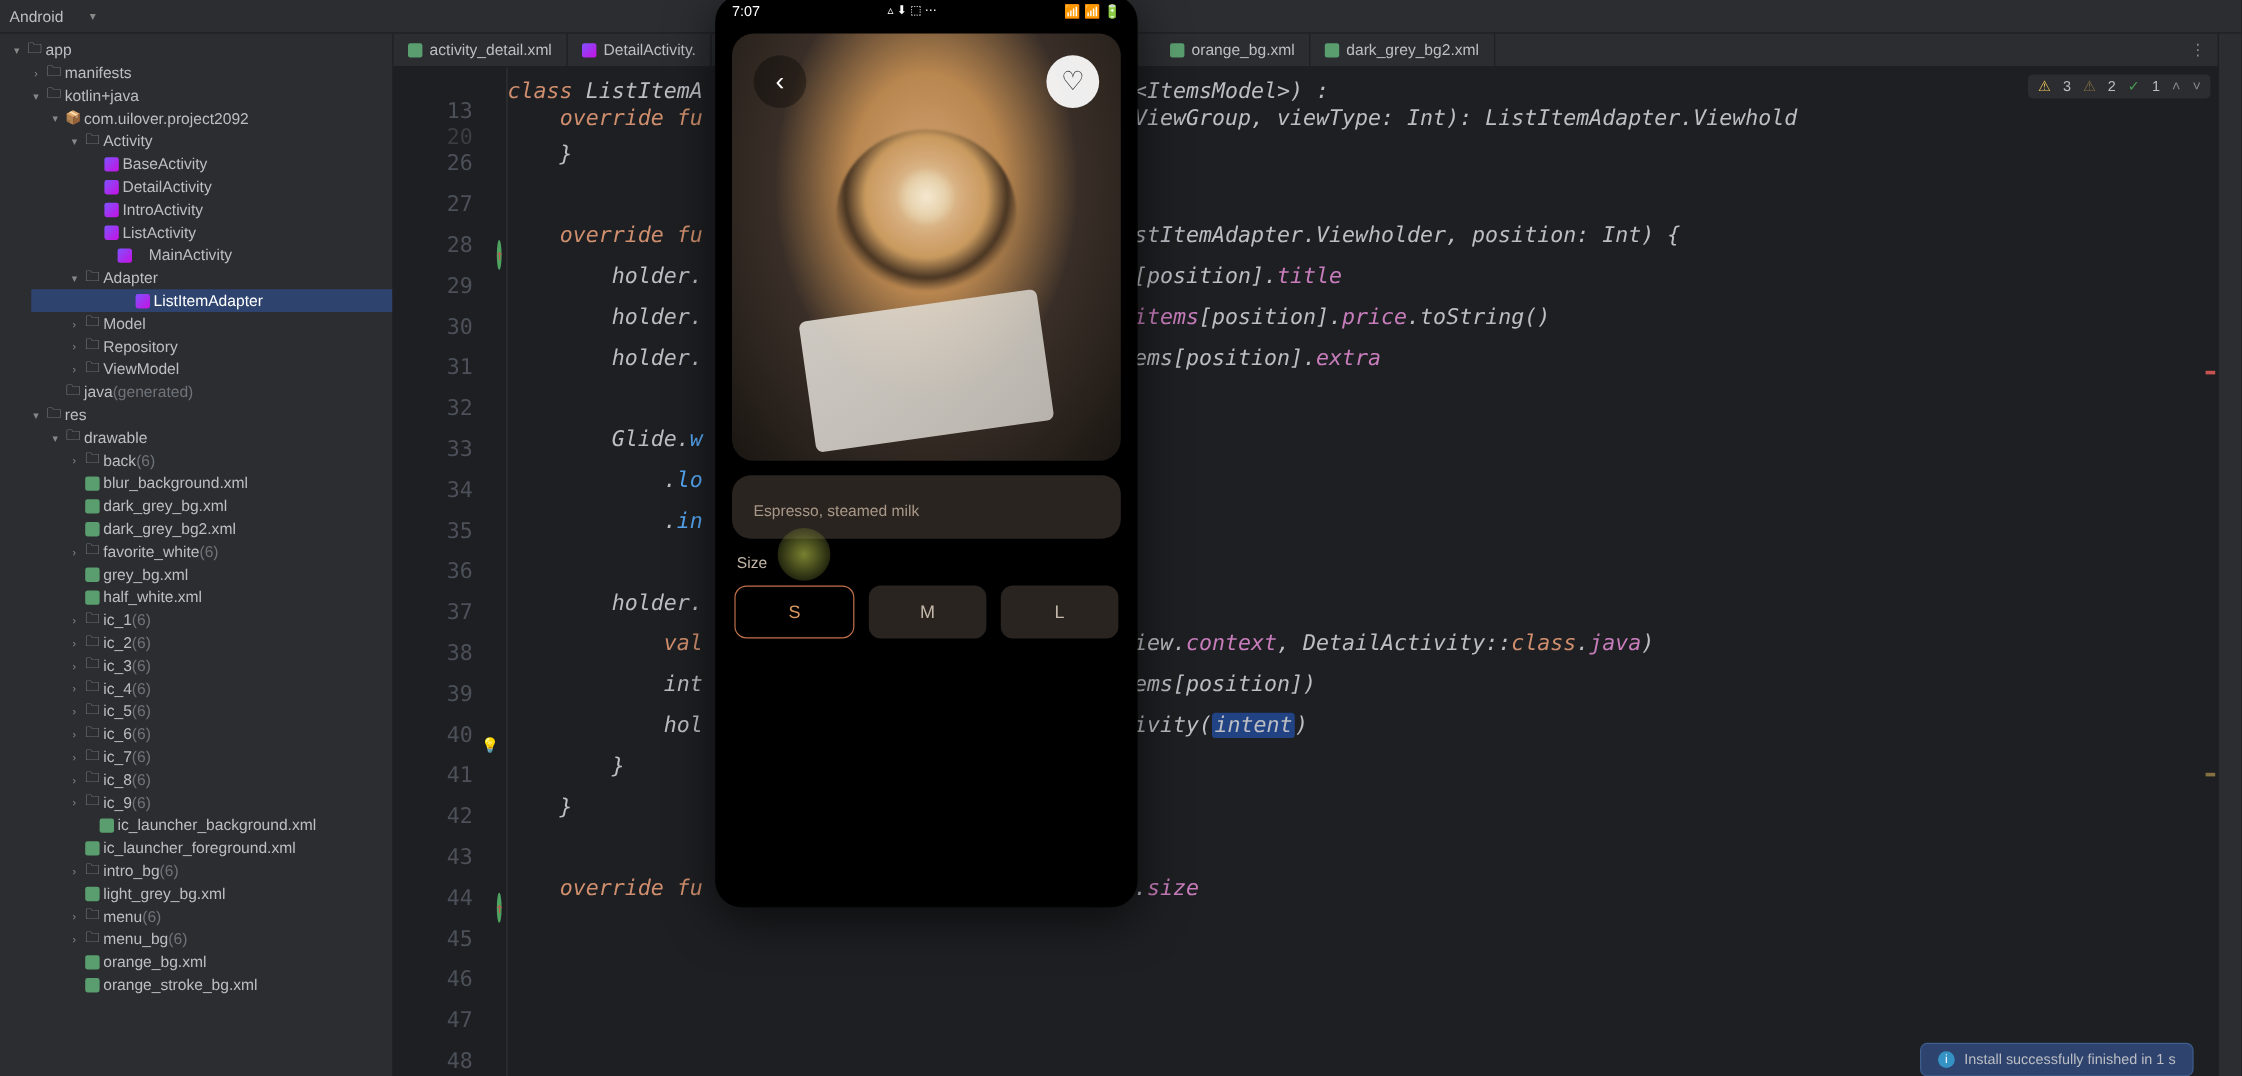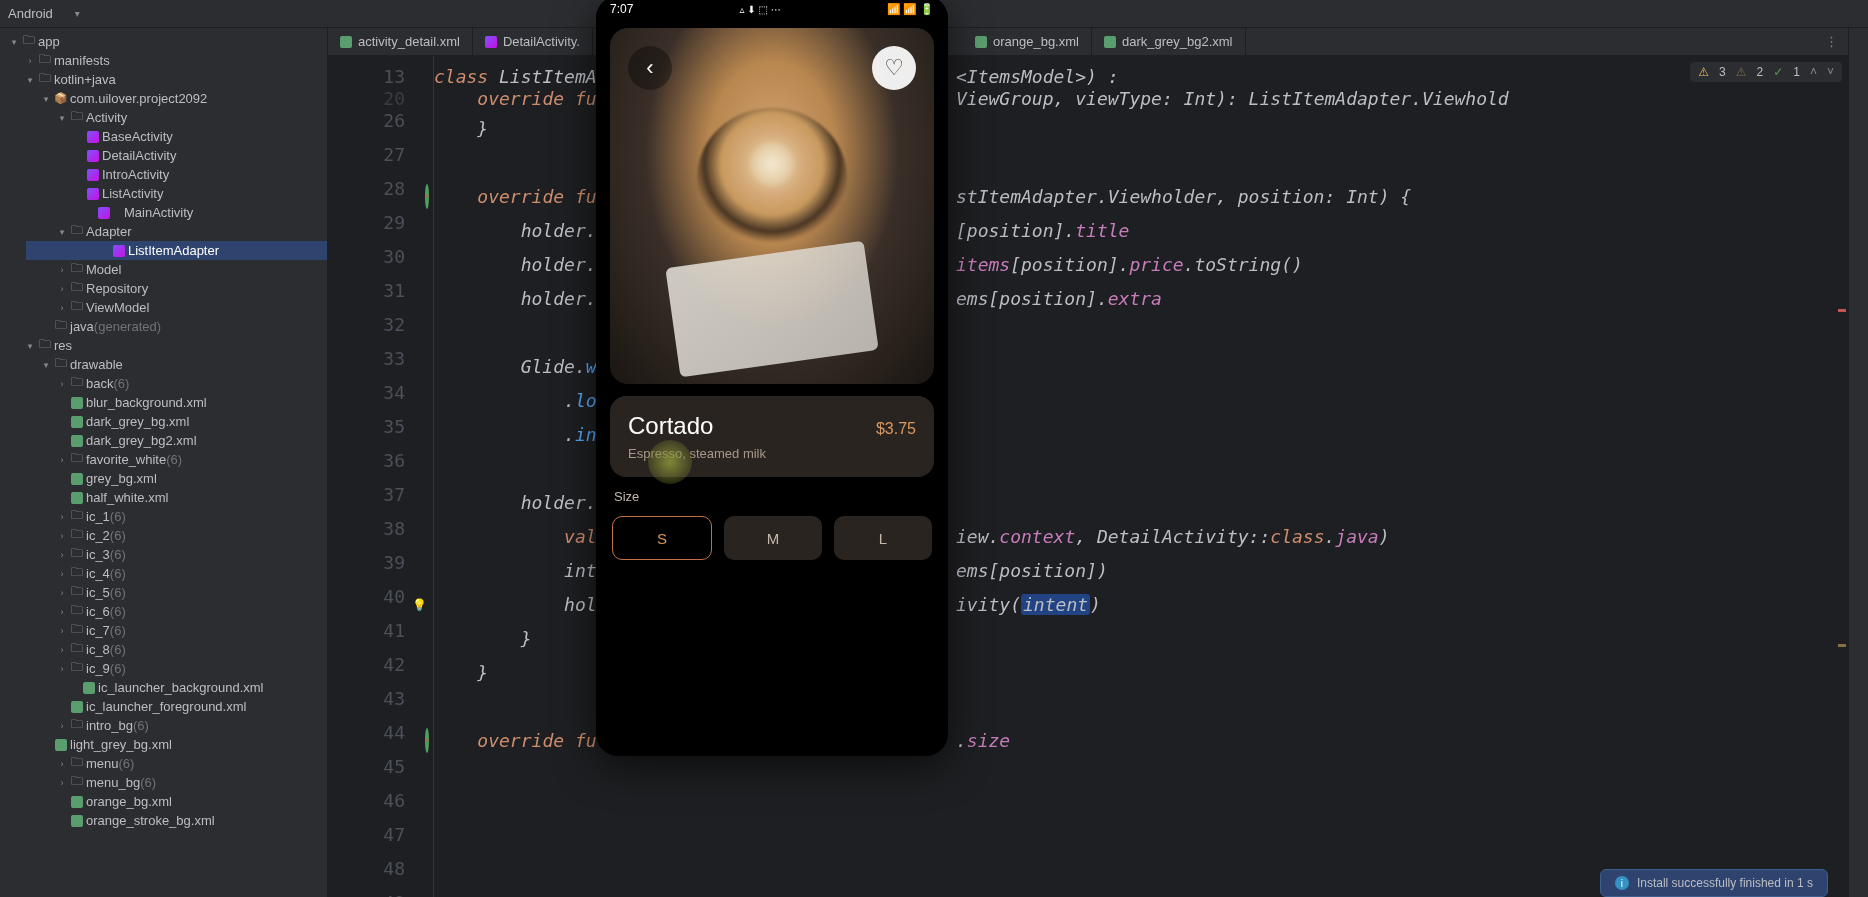--- a/index.html
+++ b/index.html
@@ -103,30 +103,30 @@
 .tab-actions { display: flex; align-items: center; gap: 8px; padding: 0 10px; color: #888; }
 
 
 .code-wrapper {
   flex: 1;
   display: flex;
   overflow: hidden;
   position: relative;
 }
 .gutter {
-  width: 106px;
+  width: 95px;
   background: #1e1f22;
   border-right: 1px solid #323438;
   text-align: right;
   padding-right: 28px;
   color: #4b5059;
   font-family: 'Consolas', 'Monaco', monospace;
   font-size: 18px;
   line-height: 34px;
-  padding-top: 4px;
+  padding-top: 20px;
   position: relative;
 }
 .gutter-line { height: 34px; position: relative; }
 .gutter-mark {
   position: absolute;
   right: -24px;
   top: 8px;
   width: 16px;
   height: 16px;
 }
@@ -605,21 +605,21 @@
           <span class="xml-icon"></span>
         </span>
         <span>ic_launcher_foreground.xml</span>
       </div>
       <div class="tree-item" style="padding-left: 56px;">
         <span class="tree-arrow">›</span>
         <span class="tree-icon folder-icon" style="font-size: 12px;">🗀</span>
         <span>intro_bg</span>
         <span class="muted"> (6)</span>
       </div>
-      <div class="tree-item" style="padding-left: 40px;">
+      <div class="tree-item" style="padding-left: 56px;">
         <span class="tree-arrow"></span>
         <span class="tree-icon">
           <span class="xml-icon"></span>
         </span>
         <span>light_grey_bg.xml</span>
       </div>
       <div class="tree-item" style="padding-left: 56px;">
         <span class="tree-arrow">›</span>
         <span class="tree-icon folder-icon" style="font-size: 12px;">🗀</span>
         <span>menu</span>
@@ -746,24 +746,20 @@
       <div class="back-btn">
         <span>‹</span>
       </div>
       <div class="fav-btn">
         <span>♡</span>
       </div>
     </div>
 
     <div class="info-card">
       <div class="cursor-dot"></div>
-      <div class="info-title-row">
-        <span class="coffee-name">Cortado</span>
-        <span class="coffee-price">$3.75</span>
-      </div>
       <div class="coffee-sub">Espresso, steamed milk</div>
     </div>
 
 
     <div class="size-label">Size</div>
     <div class="size-row" id="sizes">
         <div class="size-btn selected">S</div>
         <div class="size-btn">M</div>
         <div class="size-btn">L</div>
       </div>

